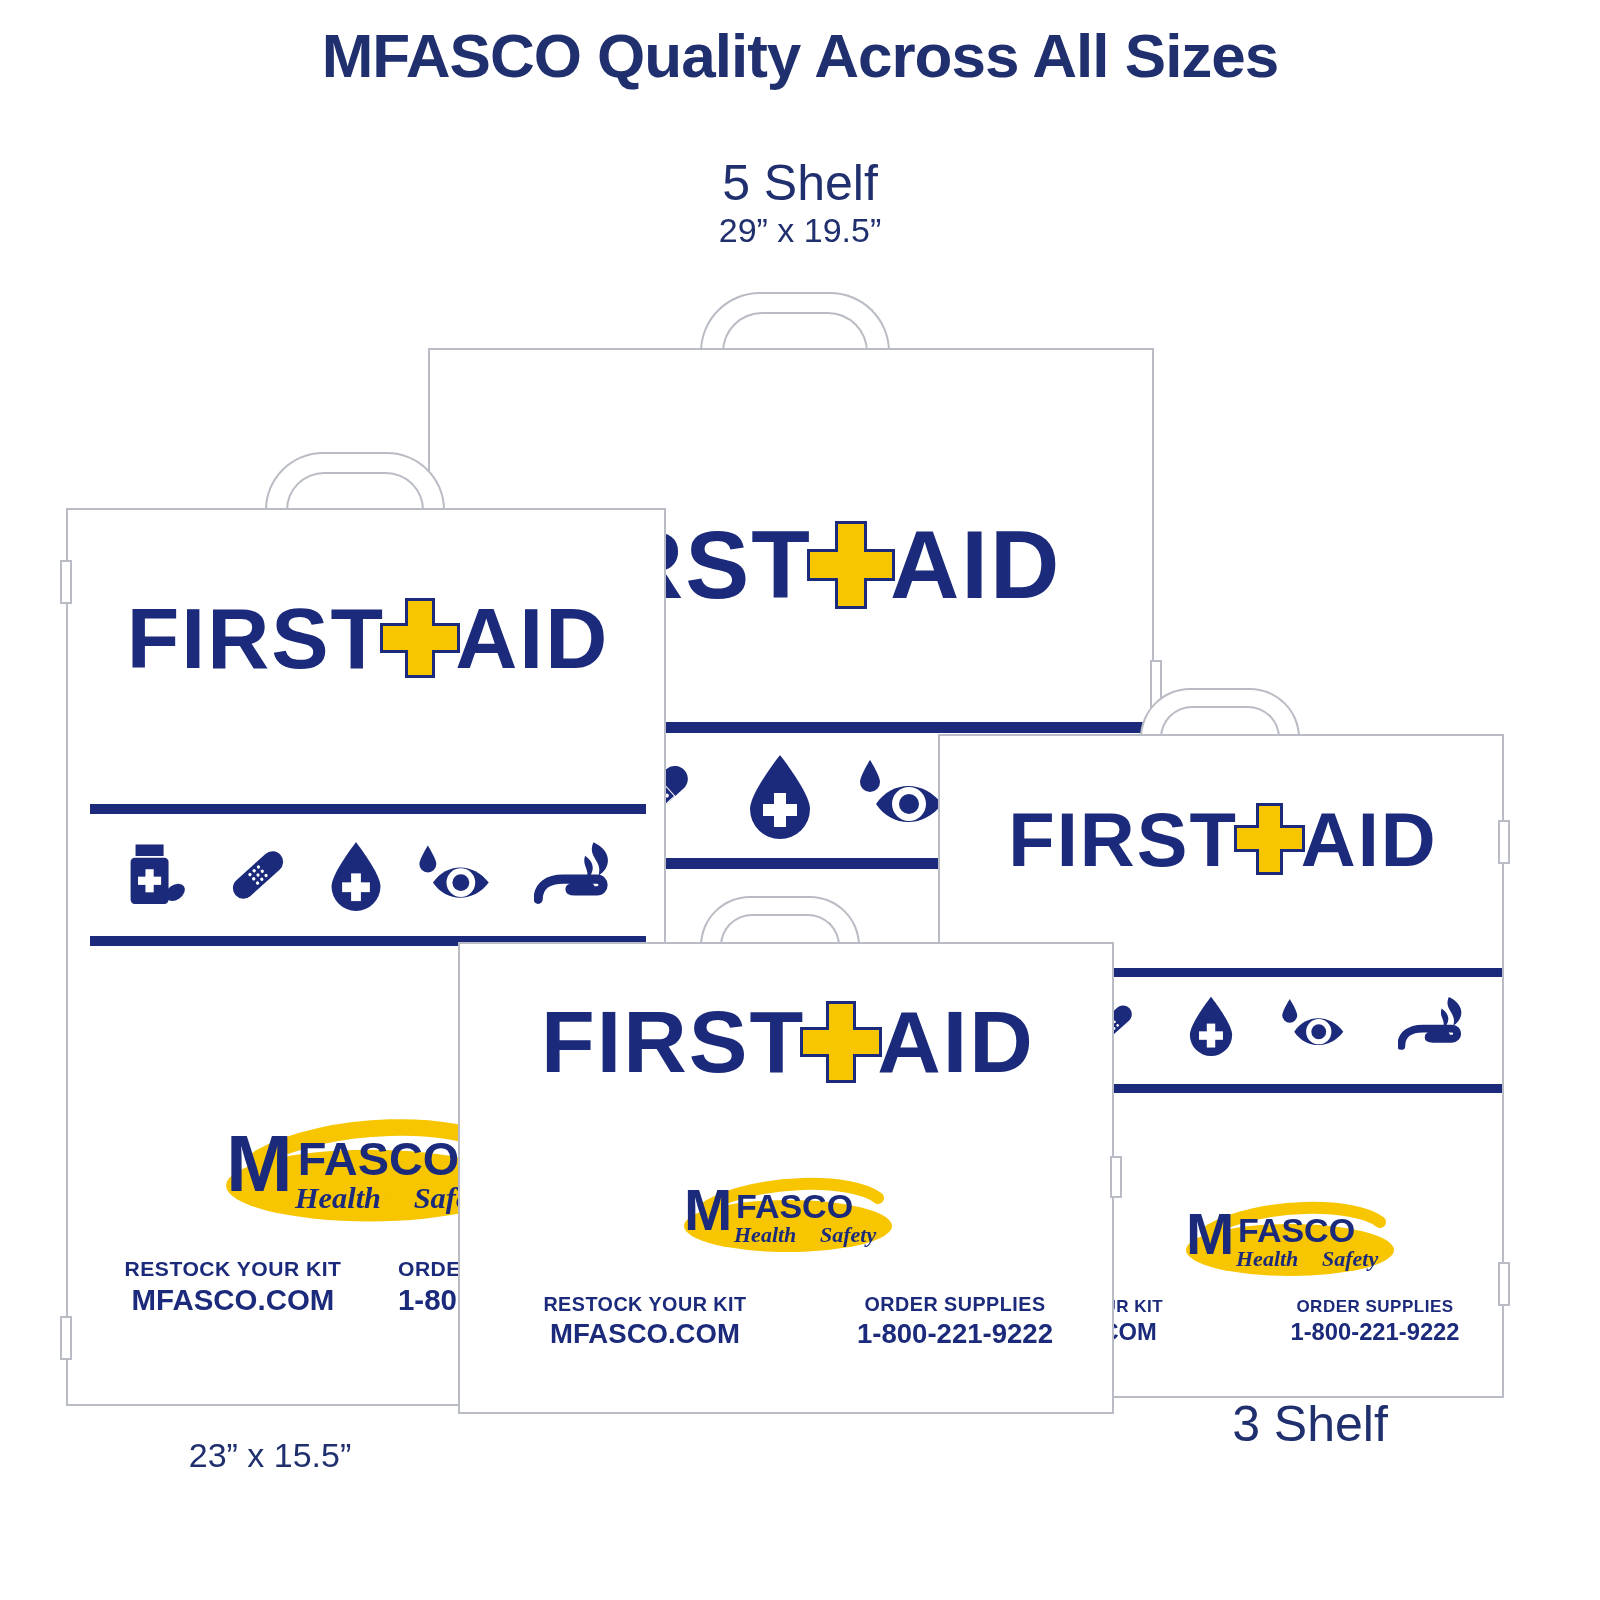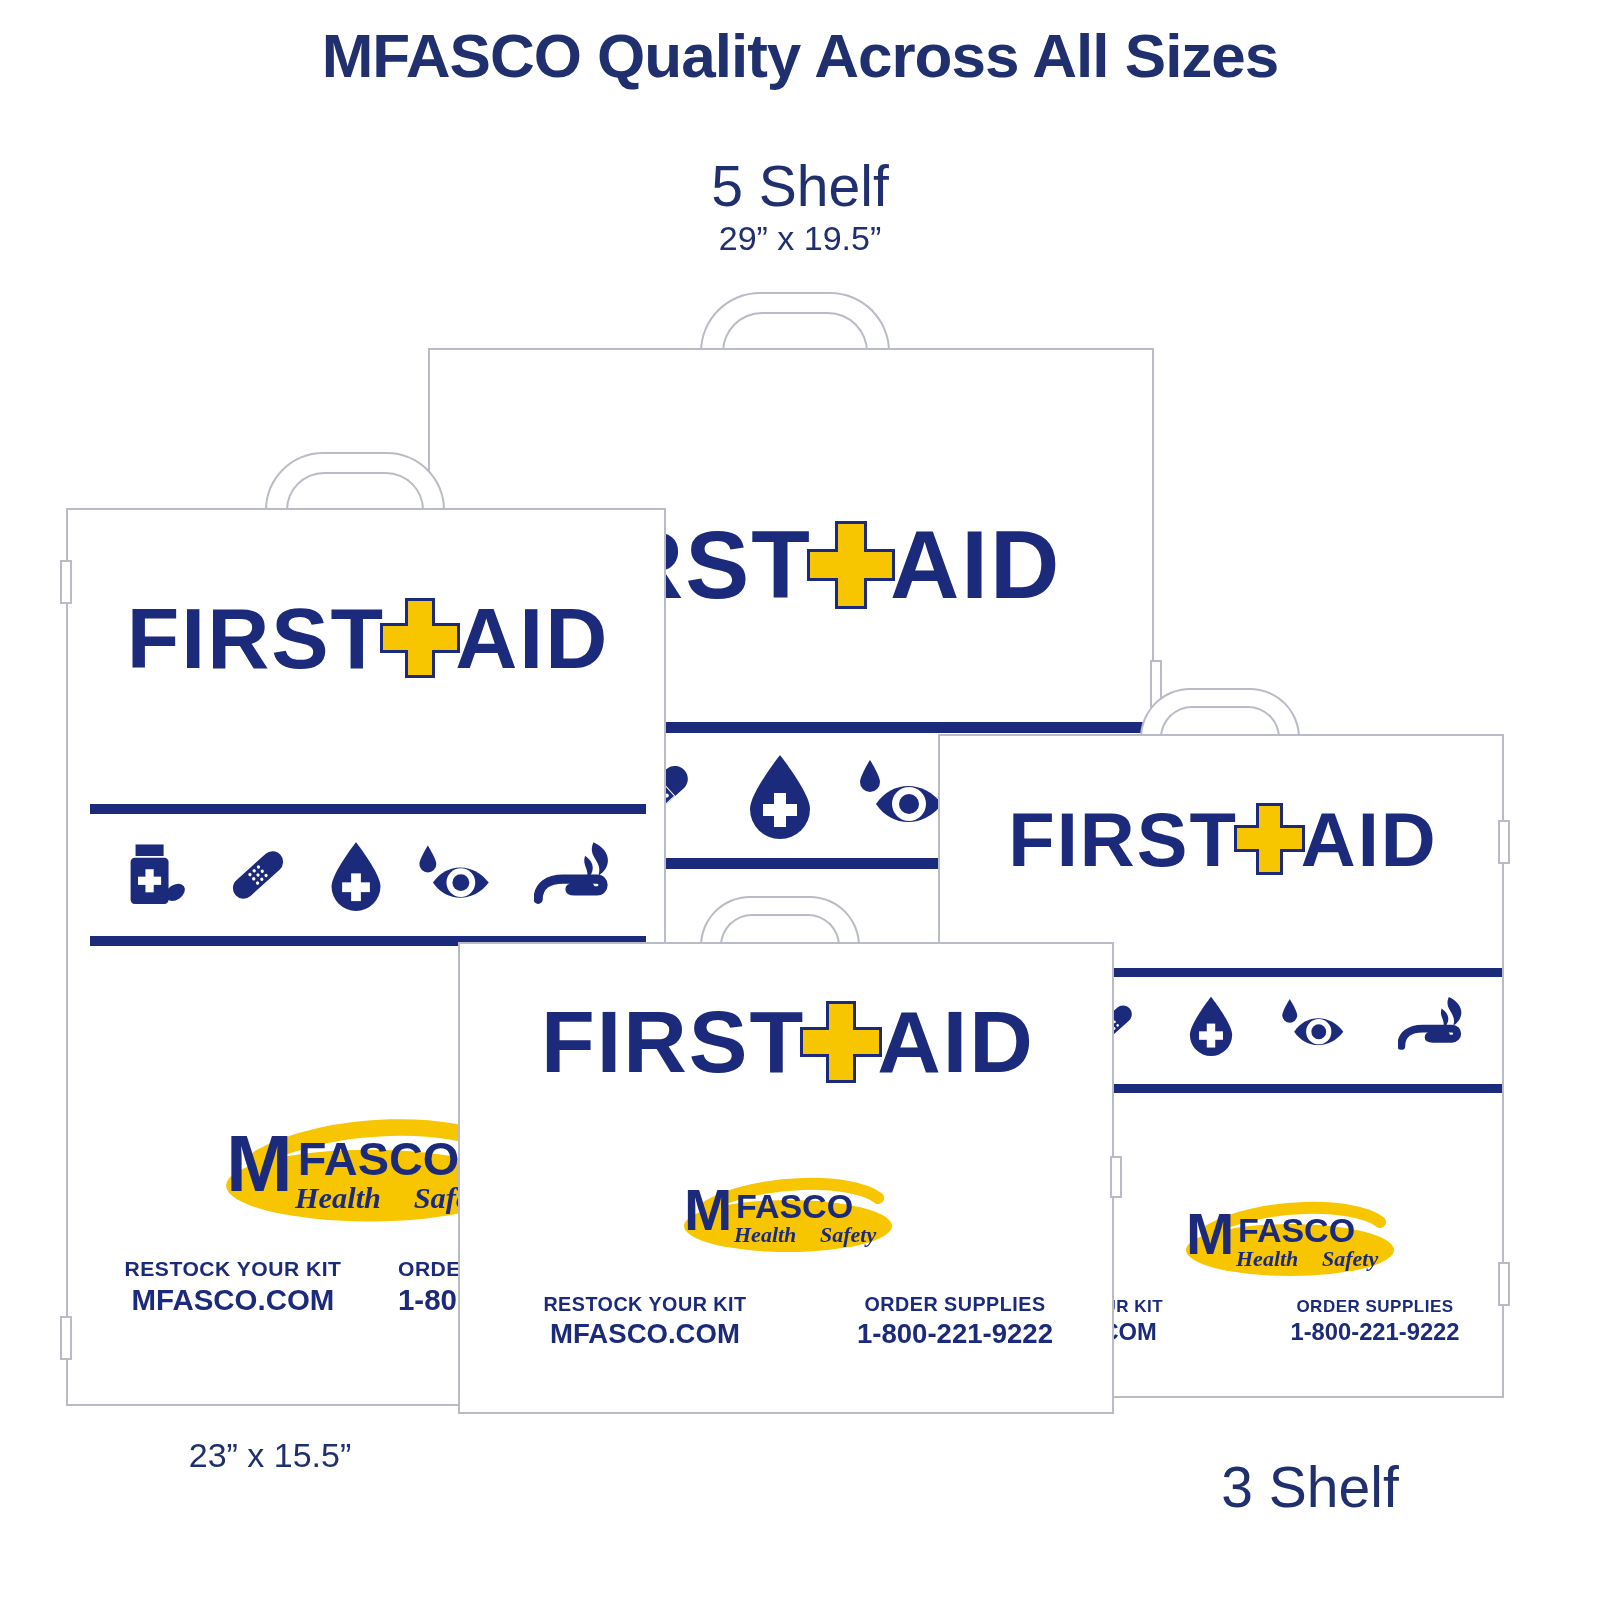--- a/index.html
+++ b/index.html
@@ -11,21 +11,21 @@
     overflow:hidden;
     color:#20306e;
   }
   .title{
     position:absolute;left:0;top:20px;width:1600px;text-align:center;
     font-size:62px;font-weight:bold;color:#20306e;letter-spacing:-1px;
   }
   .size-label{
     position:absolute;text-align:center;color:#20306e;line-height:1.12;
   }
-  .size-label .name{font-size:57px;}
+  .size-label .name{font-size:50px;}
   .size-label .dims{font-size:34px;}
   .size-label.bold .name{font-weight:bold;}
   .size-label.bold .dims{font-weight:bold;}
 
   
   .case{
     position:absolute;
     background:#ffffff;
     border:2px solid #b9bcc4;
     box-sizing:border-box;
@@ -353,15 +353,15 @@
   <div class="hinge" style="left:1110px;top:1156px;width:12px;height:42px;"></div>
 </div>
 
 <div class="size-label" style="left:90px;top:1436px;width:360px;">
   <div class="dims">23” x 15.5”</div>
 </div>
 
 <div class="size-label bold" style="left:600px;top:1436px;width:400px;">
 </div>
 
-<div class="size-label" style="left:1120px;top:1456px;width:380px;text-align:center;">
+<div class="size-label" style="left:1120px;top:1396px;width:380px;text-align:center;">
   <div class="name">3 Shelf</div>
 </div>
 
 </body></html>

